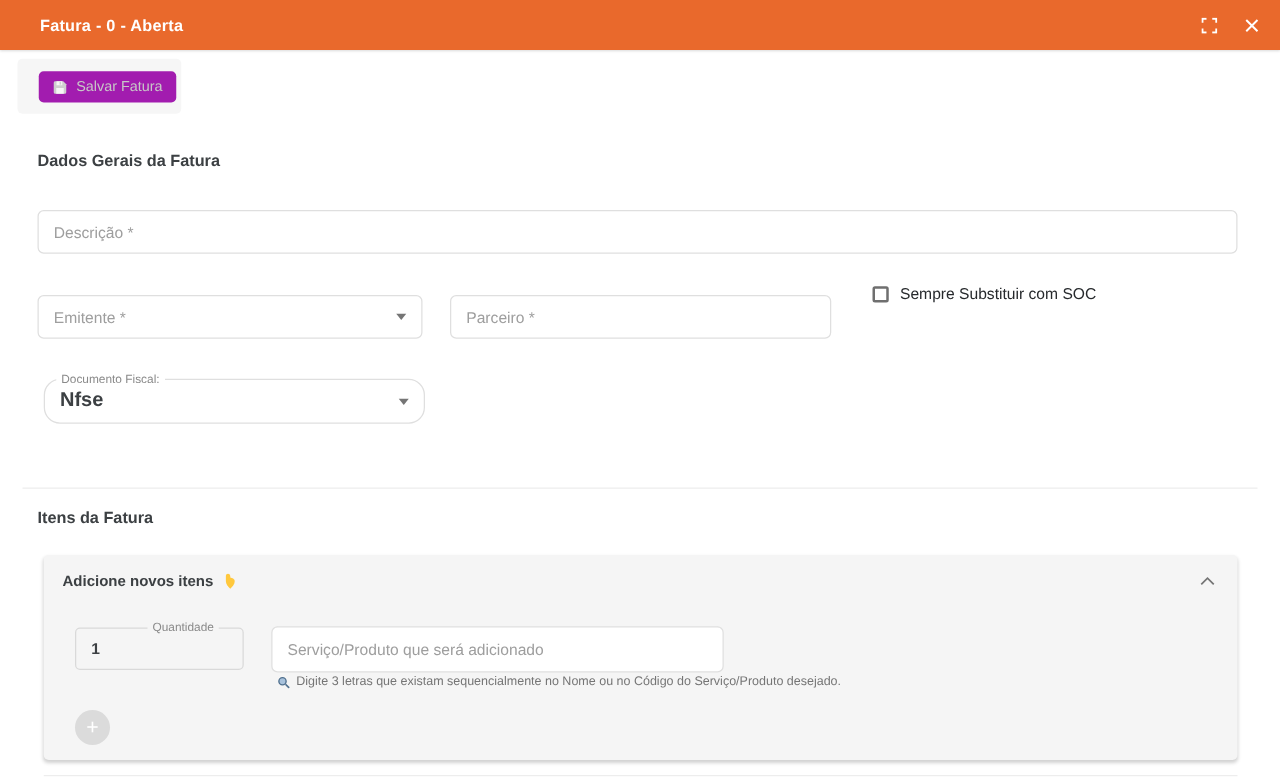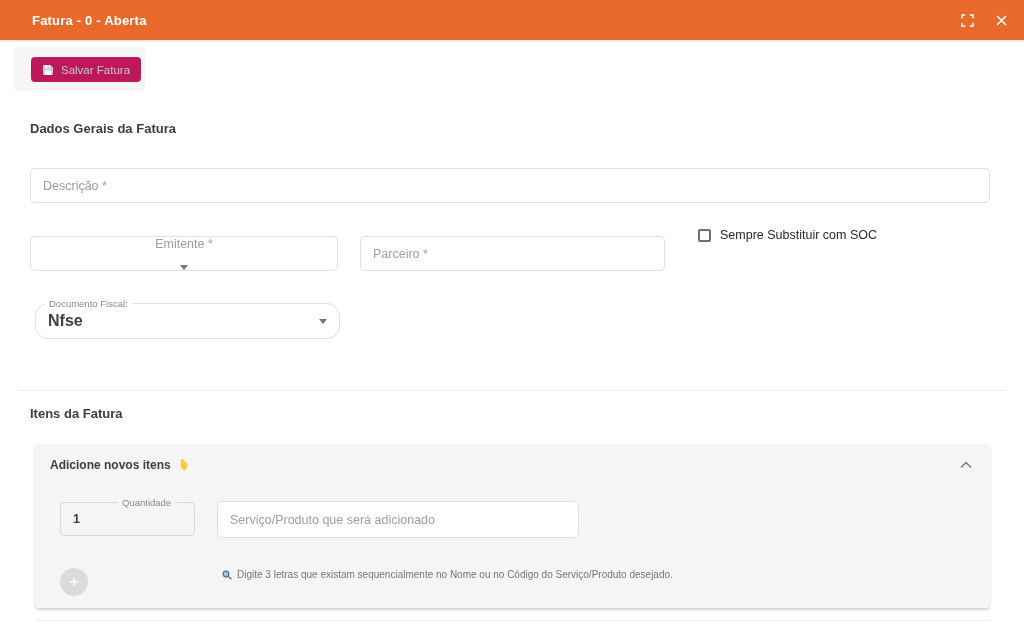--- a/index.html
+++ b/index.html
@@ -34,21 +34,21 @@
   }
 
   
   .toolbar-card {
     position: absolute; left: 14px; top: 47px; width: 131px; height: 44px;
     background: #F6F6F6; border-radius: 4px;
   }
   .save-btn {
     position: absolute; left: 17px; top: 10px; height: 25px;
     padding: 5px 11px;
-    background: #be185d; border: none; border-radius: 4px;
+    background: #a21caf; border: none; border-radius: 4px;
     color: #C7C7C7; font-size: 11.5px; font-weight: 500;
     display: flex; align-items: center; gap: 7px;
     font-family: inherit;
   }
 
   
   .section-title {
     position: absolute; left: 30px;
     font-size: 13px; font-weight: 700; color: #3C4043;
   }
@@ -66,21 +66,21 @@
   input.field::placeholder { color: #9E9E9E; opacity: 1; }
 
   #descricao-input { left: 30px; top: 168px; width: 960px; height: 35px; }
 
   .select-box {
     position: absolute;
     border: 1px solid #DFDFDF; border-radius: 5px; background: #fff;
     display: flex; align-items: center; justify-content: space-between;
     padding: 0 12px; cursor: pointer;
   }
-  #emitente-select { left: 30px; top: 236px; width: 308px; height: 35px; flex-direction: column; }
+  #emitente-select { left: 30px; top: 236px; width: 308px; height: 35px; }
   .select-placeholder { font-size: 12.5px; color: #9E9E9E; }
   .dd-arrow {
     width: 0; height: 0;
     border-left: 4.5px solid transparent; border-right: 4.5px solid transparent;
     border-top: 5px solid #757575;
   }
 
   #parceiro-input { left: 360px; top: 236px; width: 305px; height: 35px; }
 
   .checkbox-row {
@@ -131,21 +131,21 @@
     outline: none; padding: 0 12px;
     font-size: 12.5px; font-weight: 700; color: #3C4043;
     font-family: inherit;
   }
 
   #servico-input { left: 182px; top: 57px; width: 362px; height: 37px; }
 
   .hint-row {
     position: absolute; left: 187px; top: 96px;
     display: flex; align-items: center; gap: 5px;
-    font-size: 10px; color: #757575; margin-top: 29px;
+    font-size: 10px; color: #757575;
   }
 
   .add-btn {
     position: absolute; left: 25px; top: 124px;
     width: 28px; height: 28px; border-radius: 50%;
     background: #DBDBDB; border: none; color: #ffffff;
     font-size: 17px; line-height: 26px; text-align: center;
     cursor: default; padding: 0; font-family: inherit;
   }
 </style>

